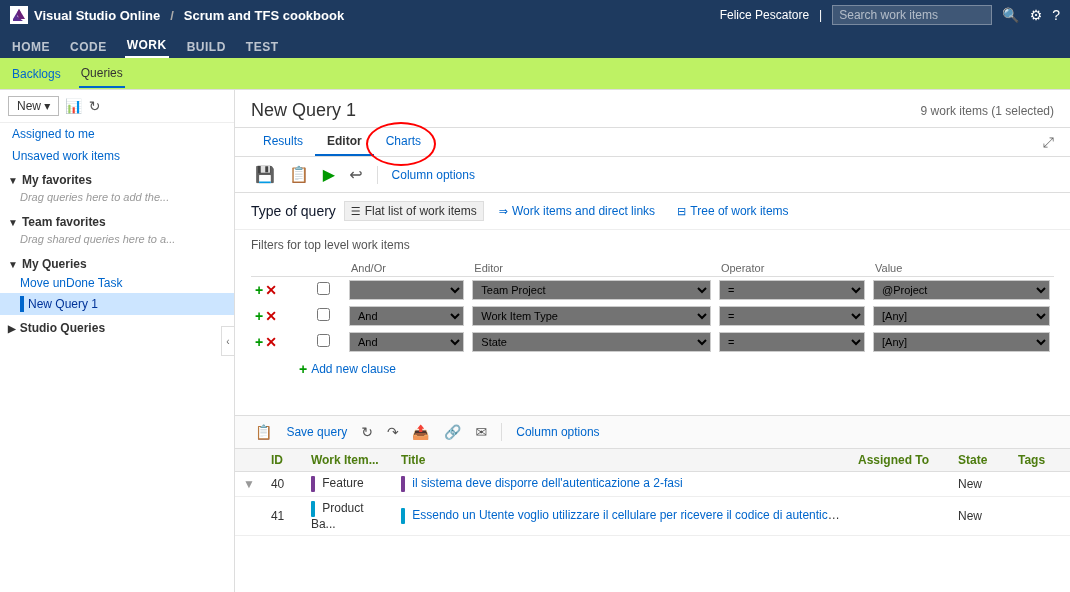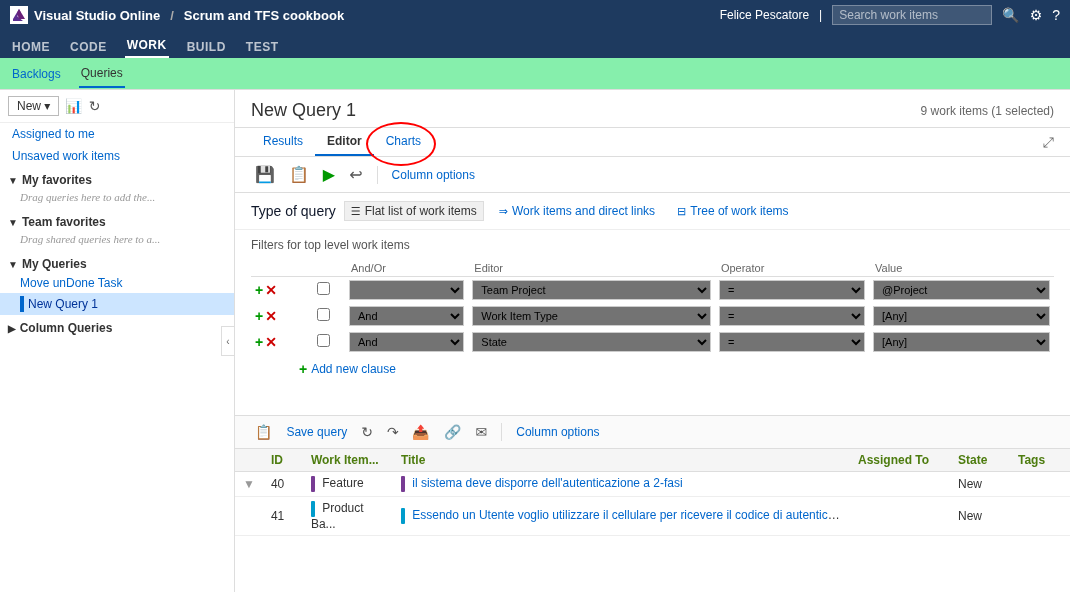--- a/index.html
+++ b/index.html
@@ -40,21 +40,21 @@
       font-weight: 600;
       padding: 4px 2px;
       cursor: pointer;
       letter-spacing: 0.5px;
       text-transform: uppercase;
     }
     .nav-item.active { color: #fff; border-bottom: 2px solid #fff; }
 
     
     .second-nav {
-      background: #86efac;
+      background: #bef264;
       height: 32px;
       display: flex;
       align-items: center;
       padding: 0 10px;
       border-bottom: 1px solid #ddd;
       gap: 16px;
     }
     .second-nav-item {
       font-size: 12px;
       color: #0066cc;
@@ -123,21 +123,20 @@
       align-items: center;
       gap: 4px;
       cursor: pointer;
     }
     .sidebar-section-header .triangle { font-size: 10px; }
     .sidebar-drag-hint {
       font-size: 11px;
       color: #999;
       padding: 2px 20px 6px 20px;
       font-style: italic;
-      font-family: Liberation Serif, serif;
     }
     .sidebar-query-item {
       display: flex;
       align-items: center;
       padding: 3px 8px 3px 20px;
       cursor: pointer;
       color: #0066cc;
       font-size: 12px;
     }
     .sidebar-query-item.active {
@@ -462,21 +461,21 @@
     <div class="sidebar-query-item">
       <span>Move unDone Task</span>
     </div>
     <div class="sidebar-query-item active">
       <div class="active-indicator"></div>
       <span>New Query 1</span>
     </div>
 
     <div class="sidebar-section-header">
       <span class="triangle">▶</span>
-      <span>Column Queries</span>
+      <span>Studio Queries</span>
     </div>
 
     <div class="sidebar-collapse-btn">‹</div>
   </div>
 
   <div class="content-area">
 
     <div class="content-header">
       <h1 class="content-title">New Query 1</h1>
       <span class="work-items-count">9 work items (1 selected)</span>

